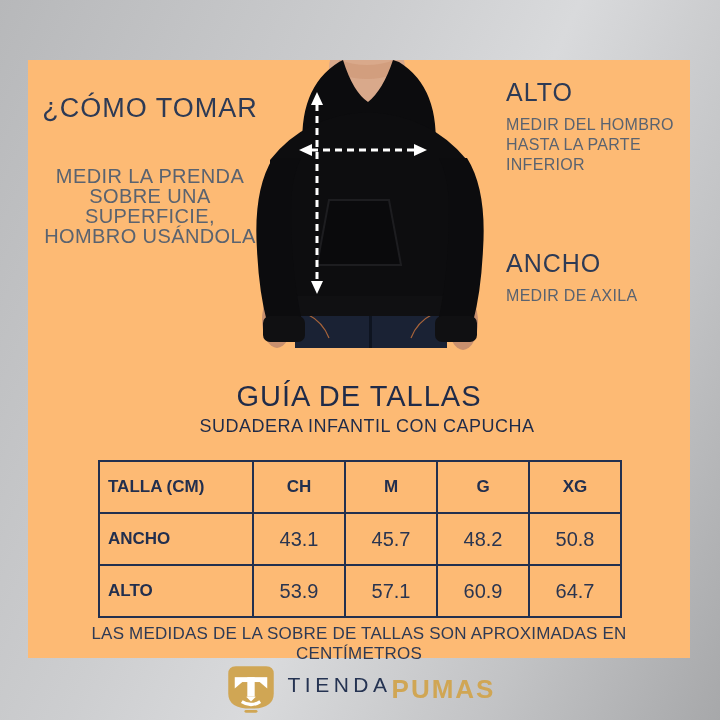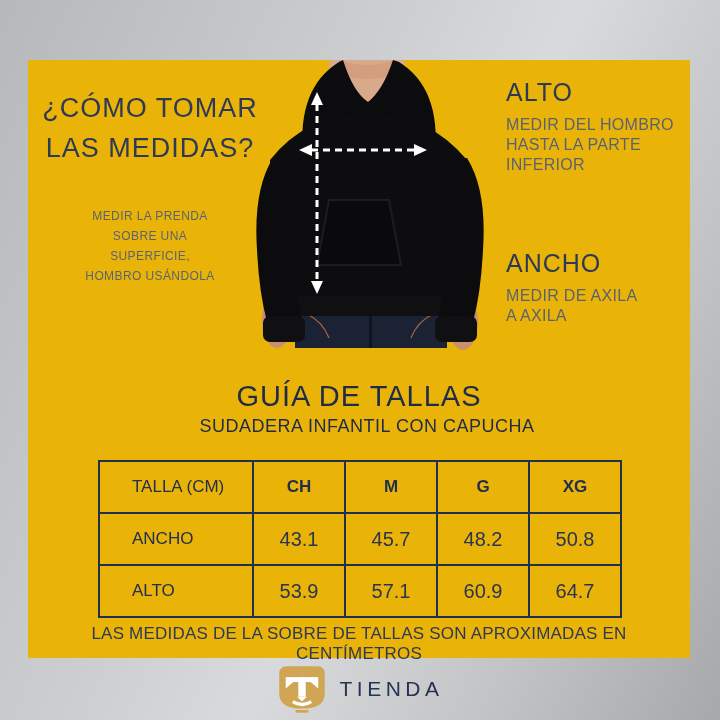--- a/index.html
+++ b/index.html
@@ -4,46 +4,46 @@
 <style>
   html,body{margin:0;padding:0;}
   body{
     width:720px;height:720px;position:relative;overflow:hidden;
     background:linear-gradient(115deg,#b7b8ba 0%,#cdced0 38%,#d9dadc 55%,#c2c3c5 78%,#a7a8aa 100%);
     font-family:"Liberation Sans",sans-serif;
     -webkit-font-smoothing:antialiased;
   }
   .card{
     position:absolute;left:28px;top:60px;width:662px;height:598px;
-    background:#eab308;
+    background:#fdba74;
   }
   
   .col-left{position:absolute;left:8px;top:28px;width:228px;text-align:center;}
   .howto-title{color:#2d3a55;font-size:27px;line-height:40px;letter-spacing:1px;font-weight:400;}
-  .howto-note{margin-top:38px;color:#5a6370;font-size:12px;line-height:20px;letter-spacing:.4px;}
+  .howto-note{margin-top:38px;color:#5a6370;font-size:20px;line-height:20px;letter-spacing:.4px;}
   
   .photo{position:absolute;left:227px;top:0;width:230px;height:305px;}
   .photo svg{display:block;width:230px;height:305px;}
   
   .col-right{position:absolute;left:478px;top:18px;width:176px;text-align:left;}
   .measure-label{color:#2d3a55;font-size:25px;letter-spacing:1px;font-weight:400;}
   .measure-desc{margin-top:8px;color:#5a6370;font-size:16px;line-height:20px;letter-spacing:.3px;}
   .measure-block-ancho{margin-top:74px;}
   
   .guide-title{position:absolute;left:0;top:320px;width:662px;text-align:center;
     color:#1f2b49;font-size:29px;font-weight:400;letter-spacing:1px;}
   .guide-subtitle{position:absolute;left:0;top:356px;width:662px;text-align:center;
     color:#1f2b49;font-size:18px;letter-spacing:.5px;margin-left:8px;}
   table.sizes{
     position:absolute;left:70px;top:400px;width:522px;height:157px;
     border-collapse:collapse;table-layout:fixed;
   }
   table.sizes td,table.sizes th{border:2px solid #22304f;color:#222f4e;vertical-align:middle;}
   table.sizes th{font-size:17px;font-weight:700;}
-  table.sizes .rowlabel{font-size:17px;font-weight:400;text-align:left;padding-left:32px;}
+  table.sizes .rowlabel{font-size:17px;font-weight:700;text-align:left;padding-left:8px;}
   table.sizes th.rowlabel{font-size:17px;}
   table.sizes td.val{font-size:20px;font-weight:400;text-align:center;color:#2a3550;border-radius:7px;}
   table.sizes tr{height:52px;}
   .footnote{position:absolute;left:0;top:564px;width:662px;text-align:center;
     color:#2e3a55;font-size:17px;letter-spacing:.2px;}
   
   .brand{
     position:absolute;left:0;top:659px;width:720px;height:58px;
     display:flex;align-items:center;justify-content:center;gap:11px;
   }
@@ -52,21 +52,20 @@
   .brand-bottom{color:#d0a654;font-size:26px;letter-spacing:2px;font-weight:700;margin-top:2px;}
 </style>
 </head>
 <body>
 
 <div class="card">
 
   <div class="col-left">
     <div class="howto-title">
       <div>¿CÓMO TOMAR</div>
-      <div>LAS MEDIDAS?</div>
     </div>
     <div class="howto-note">
       <div>MEDIR LA PRENDA</div>
       <div>SOBRE UNA</div>
       <div>SUPERFICIE,</div>
       <div>HOMBRO USÁNDOLA</div>
     </div>
   </div>
 
   <div class="photo">
@@ -119,21 +118,20 @@
       <div class="measure-desc">
         <div>MEDIR DEL HOMBRO</div>
         <div>HASTA LA PARTE</div>
         <div>INFERIOR</div>
       </div>
     </div>
     <div class="measure-block-ancho">
       <div class="measure-label">ANCHO</div>
       <div class="measure-desc">
         <div>MEDIR DE AXILA</div>
-        <div>A AXILA</div>
       </div>
     </div>
   </div>
 
   <div class="guide-title">GUÍA DE TALLAS</div>
   <div class="guide-subtitle">SUDADERA INFANTIL CON CAPUCHA</div>
 
   <table class="sizes">
     <colgroup>
       <col style="width:154px">
@@ -176,14 +174,15 @@
     <rect x="9" y="13" width="30" height="4.5" fill="#ffffff"></rect>
     <rect x="20.6" y="13" width="6.8" height="18" fill="#ffffff"></rect>
     <polygon points="9,17.5 16,17.5 9,23.5" fill="#ffffff"></polygon>
     <polygon points="39,17.5 32,17.5 39,23.5" fill="#ffffff"></polygon>
     <polygon points="19.5,31 28.5,31 24,35.5" fill="#ffffff"></polygon>
     <path d="M 15.5 35.5 Q 24 41 32.5 35.5" stroke="#ffffff" stroke-width="3" fill="none"></path>
     <rect x="18" y="43.2" width="12" height="2.6" rx="1.3" fill="#d0a654"></rect>
   </svg>
   <div class="brand-text">
     <span class="brand-top">TIENDA</span>
+    <span class="brand-bottom">PUMAS</span>
   </div>
 </div>
 
 </body></html>

